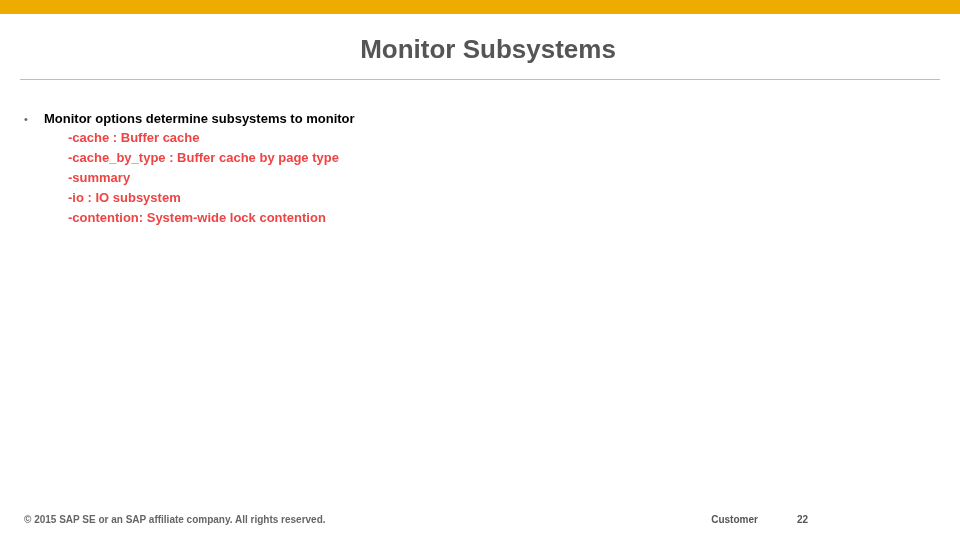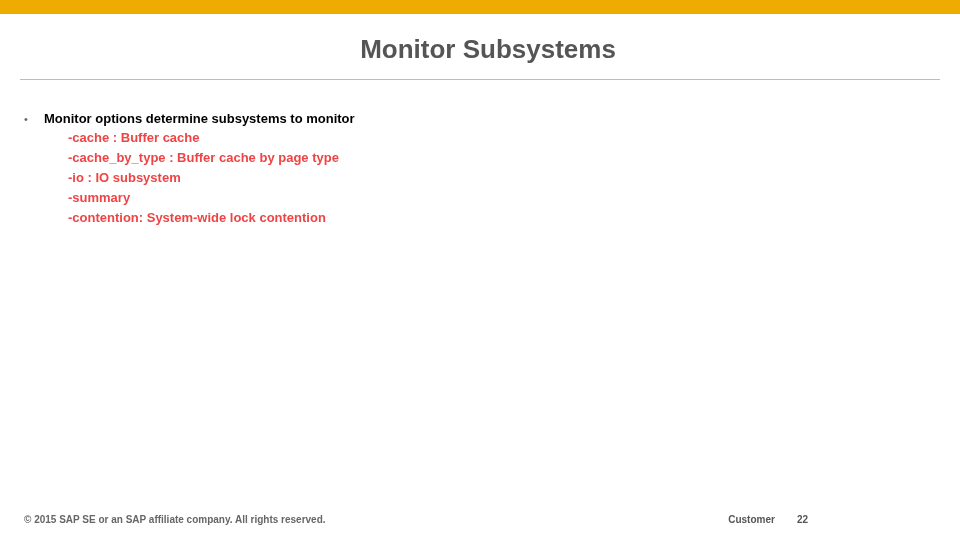--- a/index.html
+++ b/index.html
@@ -9,21 +9,21 @@
   .title { font-size: 26px; font-weight: bold; color: #555; }
   .rule { border: none; border-top: 1px solid #bdbdbd; margin: 0 20px; }
   .content { padding: 30px 24px 0 24px; }
   .row { display: flex; align-items: flex-start; }
   .bullet { font-size: 11px; color: #666; width: 20px; line-height: 18px; }
   .lead { font-size: 13px; font-weight: bold; color: #000; line-height: 18px; }
   .opts { padding-left: 44px; }
   .opt { font-size: 13px; font-weight: bold; color: #ef4444; line-height: 20px; }
   .footer { position: absolute; bottom: 8px; left: 0; width: 828px; height: 26px; display: flex; align-items: center; justify-content: space-between; padding: 0 20px 0 24px; font-weight: bold; }
   .copy { font-size: 10px; color: #666; }
-  .ftr-right { display: flex; align-items: center; gap: 22px; }
+  .ftr-right { display: flex; align-items: center; gap: 39px; }
   .cust { font-size: 10px; color: #555; }
   .pg { font-size: 10px; color: #555; }
 </style>
 </head>
 <body>
 
 <div class="top-bar"></div>
 
 <div class="title-wrap">
   <div class="title">Monitor Subsystems</div>
@@ -32,22 +32,22 @@
 <hr class="rule">
 
 <div class="content">
   <div class="row">
     <div class="bullet">•</div>
     <div class="lead">Monitor options determine subsystems to monitor</div>
   </div>
   <div class="opts">
     <div class="opt">-cache : Buffer cache</div>
     <div class="opt">-cache_by_type : Buffer cache by page type</div>
+    <div class="opt">-summary</div>
     <div class="opt">-io : IO subsystem</div>
-    <div class="opt">-summary</div>
     <div class="opt">-contention: System-wide lock contention</div>
   </div>
 </div>
 
 <div class="footer">
   <div class="copy">© 2015 SAP SE or an SAP affiliate company. All rights reserved.</div>
   <div class="ftr-right">
     <div class="cust">Customer</div>
     <div class="pg">22</div>
   </div>

